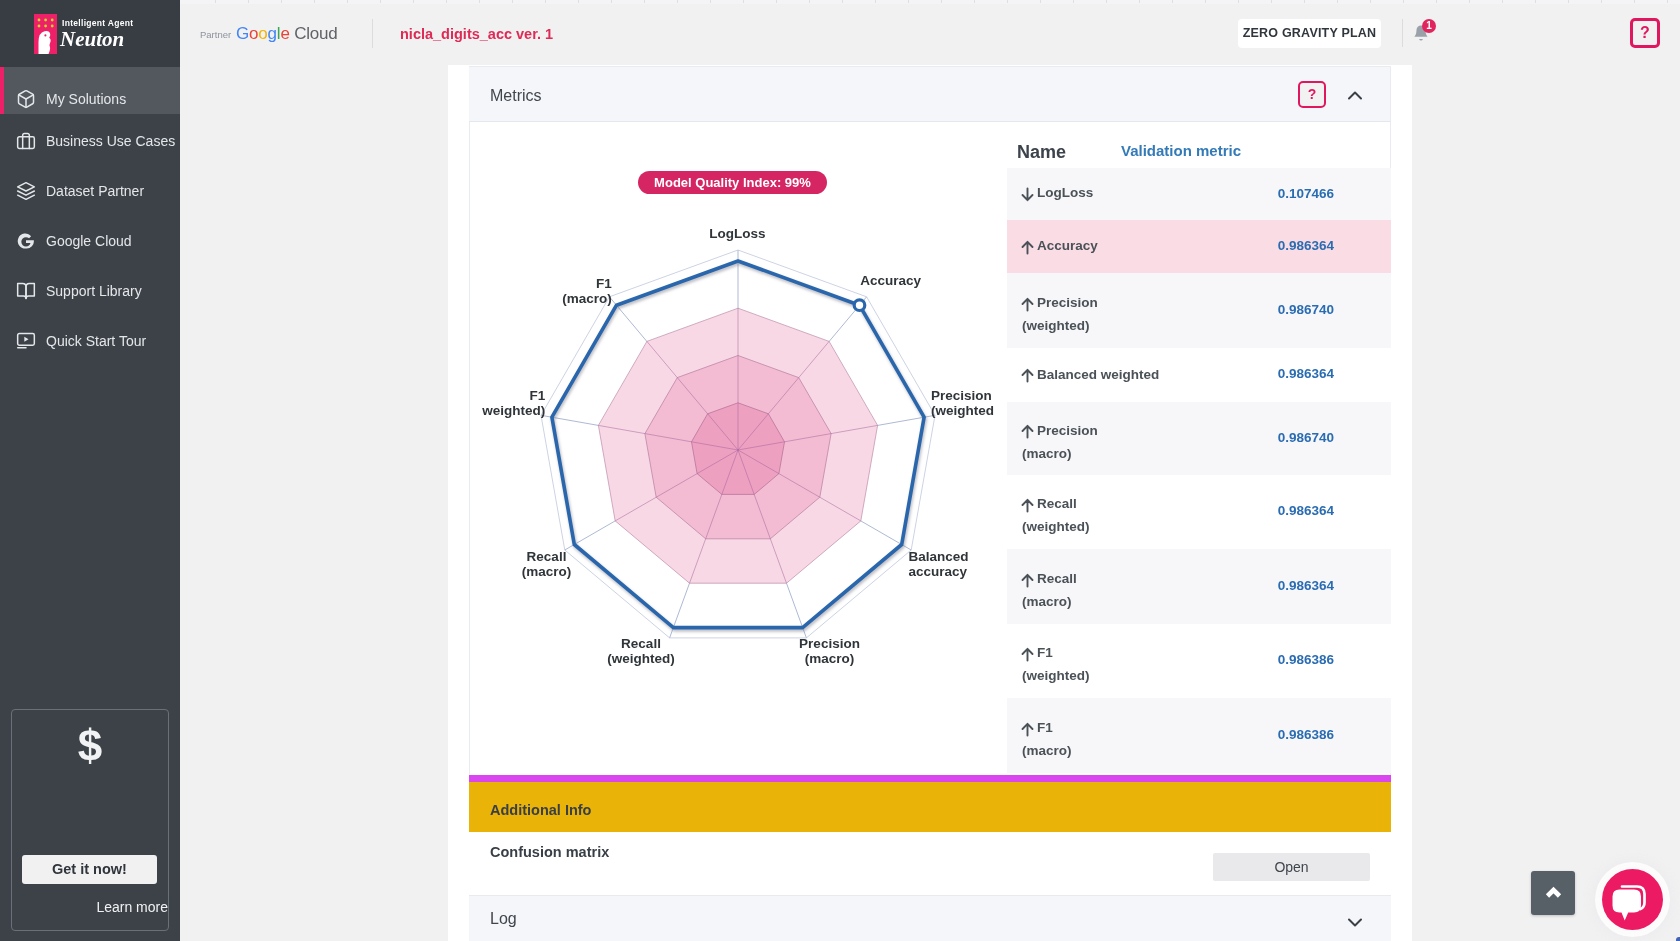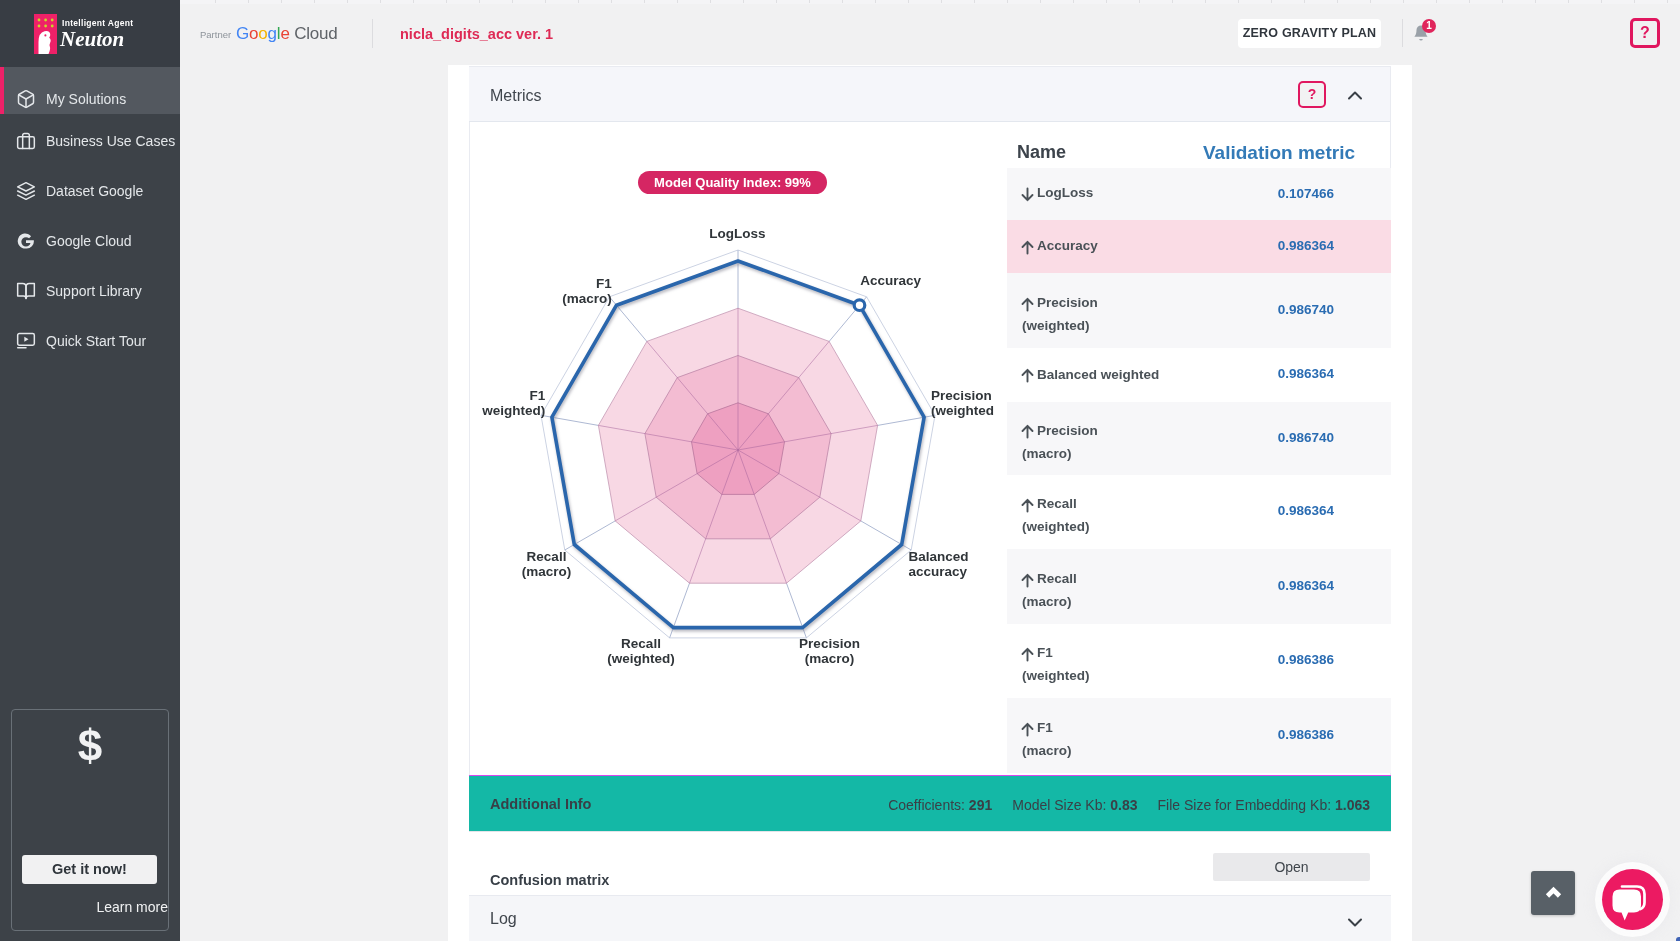--- a/index.html
+++ b/index.html
@@ -34,26 +34,26 @@
 #card{left:469px;top:66px;width:920px;height:875px;border:1px solid #e9ebf1;border-bottom:none;}
 #cardhead{left:469px;top:67px;width:921px;height:54px;background:#f5f6fa;border-bottom:1px solid #e3e7ee;}
 #cardhead .t{position:absolute;left:21px;top:20px;font-size:16px;color:#40464d;}
 #qhead{left:1298px;top:81px;width:24px;height:23px;border:2.5px solid #e0175f;border-radius:5px;background:#f2f2f3;color:#e0175f;font-size:14px;font-weight:bold;text-align:center;line-height:23px;}
 .trow{left:1007px;width:384px;}
 .tname{position:absolute;left:15px;font-size:13.5px;font-weight:bold;color:#4a5157;line-height:22.5px;}
 .tname .i{margin-left:15px;}
 .tval{position:absolute;right:57px;font-size:13.5px;font-weight:bold;color:#2a6cb2;}
 .tarrow{position:absolute;left:14px;}
 #thead-name{left:1017px;top:142px;font-size:18px;font-weight:bold;color:#3c434b;}
-#thead-val{left:1007px;top:142px;width:348px;text-align:right;font-size:19px;font-weight:bold;color:#337ab7;}
-#addinfo{left:469px;top:775px;width:922px;height:55px;background:#14b8a6;border-top:1px solid #d946ef;border-bottom:2px solid #e3e4e9;}
+#thead-val{left:1007px;top:142px;width:348px;text-align:center;font-size:15px;font-weight:bold;color:#337ab7;}
+#addinfo{left:469px;top:775px;width:922px;height:55px;background:#eab308;border-top:7px solid #d946ef;border-bottom:2px solid #e3e4e9;}
 #addinfo .l{position:absolute;left:21px;top:20px;font-size:14.5px;font-weight:bold;color:#383f47;}
 #addinfo .r{position:absolute;right:21px;top:21px;font-size:14px;color:#3a4047;}
 #confrow{left:469px;top:832px;width:922px;height:63px;background:#fff;}
-#confrow .l{position:absolute;left:21px;top:40px;font-size:14.5px;font-weight:bold;color:#383f47;}
+#confrow .l{position:absolute;left:21px;top:12px;font-size:14.5px;font-weight:bold;color:#383f47;}
 #openbtn{position:absolute;left:744px;top:21px;width:157px;height:28px;background:#e9e9eb;border-radius:2px;text-align:center;line-height:28px;font-size:14px;color:#3f454b;}
 #logrow{left:469px;top:895px;width:922px;height:46px;background:#f5f6f9;border-top:1px solid #e8eaf0;}
 #logrow .t{position:absolute;left:21px;top:14px;font-size:16px;color:#40464d;}
 #chart{left:469px;top:122px;width:538px;height:653px;}
 #pill{left:638px;top:171px;width:189px;height:23px;border-radius:12px;background:#d52663;color:#fff;font-size:13px;font-weight:bold;text-align:center;line-height:23px;}
 #scrolltop{left:1531px;top:871px;width:44px;height:44px;background:#586067;border-radius:3px;box-shadow:0 1px 3px rgba(0,0,0,.2);}
 #chatbtn{left:1602px;top:869px;width:61px;height:61px;border-radius:50%;background:#ec1a62;box-shadow:0 0 0 7px rgba(255,255,255,.8),0 0 10px 9px rgba(233,233,236,.7);}
 #bluecorner{left:1676px;top:937px;width:10px;height:10px;background:#3f63b5;border-radius:3px;}
 </style>
 </head>
@@ -216,21 +216,20 @@
       <text x="77.5" y="439.0" text-anchor="middle" font-size="13.5" font-weight="bold" fill="#303539">Recall</text>
       <text x="77.5" y="453.7" text-anchor="middle" font-size="13.5" font-weight="bold" fill="#303539">(macro)</text>
       <text x="76.3" y="278.0" text-anchor="end" font-size="13.5" font-weight="bold" fill="#303539">F1</text>
       <text x="76.3" y="292.7" text-anchor="end" font-size="13.5" font-weight="bold" fill="#303539">weighted)</text>
       <text x="142.8" y="166.2" text-anchor="end" font-size="13.5" font-weight="bold" fill="#303539">F1</text>
       <text x="142.8" y="180.9" text-anchor="end" font-size="13.5" font-weight="bold" fill="#303539">(macro)</text>
 </svg></div>
 <div class="abs" id="pill">Model Quality Index: 99%</div>
 <div class="abs" id="addinfo">
   <div class="l">Additional Info</div>
-  <div class="r"><span>Coefficients: <b>291</b></span><span style="margin-left:20px">Model Size Kb: <b>0.83</b></span><span style="margin-left:20px">File Size for Embedding Kb: <b>1.063</b></span></div>
 </div>
 <div class="abs" id="confrow">
   <div class="l">Confusion matrix</div>
   <div id="openbtn">Open</div>
 </div>
 <div class="abs" id="logrow">
     <div class="t">Log</div>
   </div>
 <svg class="abs" style="left:1347px;top:917px" width="16" height="12" viewBox="0 0 16 12">
     <polyline points="2,2.5 8,8.5 14,2.5" fill="none" stroke="#3a4047" stroke-width="2" stroke-linecap="round" stroke-linejoin="round"></polyline>
@@ -279,21 +278,21 @@
       <path d="M16 21V5a2 2 0 0 0-2-2h-4a2 2 0 0 0-2 2v16"></path>
     </svg>
     <span>Business Use Cases</span>
   </div>
 <div class="abs mitem" style="top:166px">
     <svg width="20" height="20" viewBox="0 0 24 24" fill="none" stroke="#e4e7ea" stroke-width="1.8" stroke-linecap="round" stroke-linejoin="round">
       <polygon points="12 2 2 7 12 12 22 7 12 2"></polygon>
       <polyline points="2 12 12 17 22 12"></polyline>
       <polyline points="2 17 12 22 22 17"></polyline>
     </svg>
-    <span>Dataset Google</span>
+    <span>Dataset Partner</span>
   </div>
 <div class="abs mitem" style="top:216px">
     <svg width="20" height="20" viewBox="0 0 24 24">
       <path fill="#e4e7ea" d="M21.35 11.1H12v3.2h5.35c-.5 2.5-2.6 4.3-5.35 4.3a5.6 5.6 0 0 1 0-11.2c1.4 0 2.7.5 3.7 1.4l2.4-2.4A9 9 0 1 0 12 21a8.7 8.7 0 0 0 9.35-9.9z"></path>
     </svg>
     <span>Google Cloud</span>
   </div>
 <div class="abs mitem" style="top:266px">
     <svg width="20" height="20" viewBox="0 0 24 24" fill="none" stroke="#e4e7ea" stroke-width="1.8" stroke-linecap="round" stroke-linejoin="round">
       <path d="M2 3h6a4 4 0 0 1 4 4v14a3 3 0 0 0-3-3H2z"></path>

